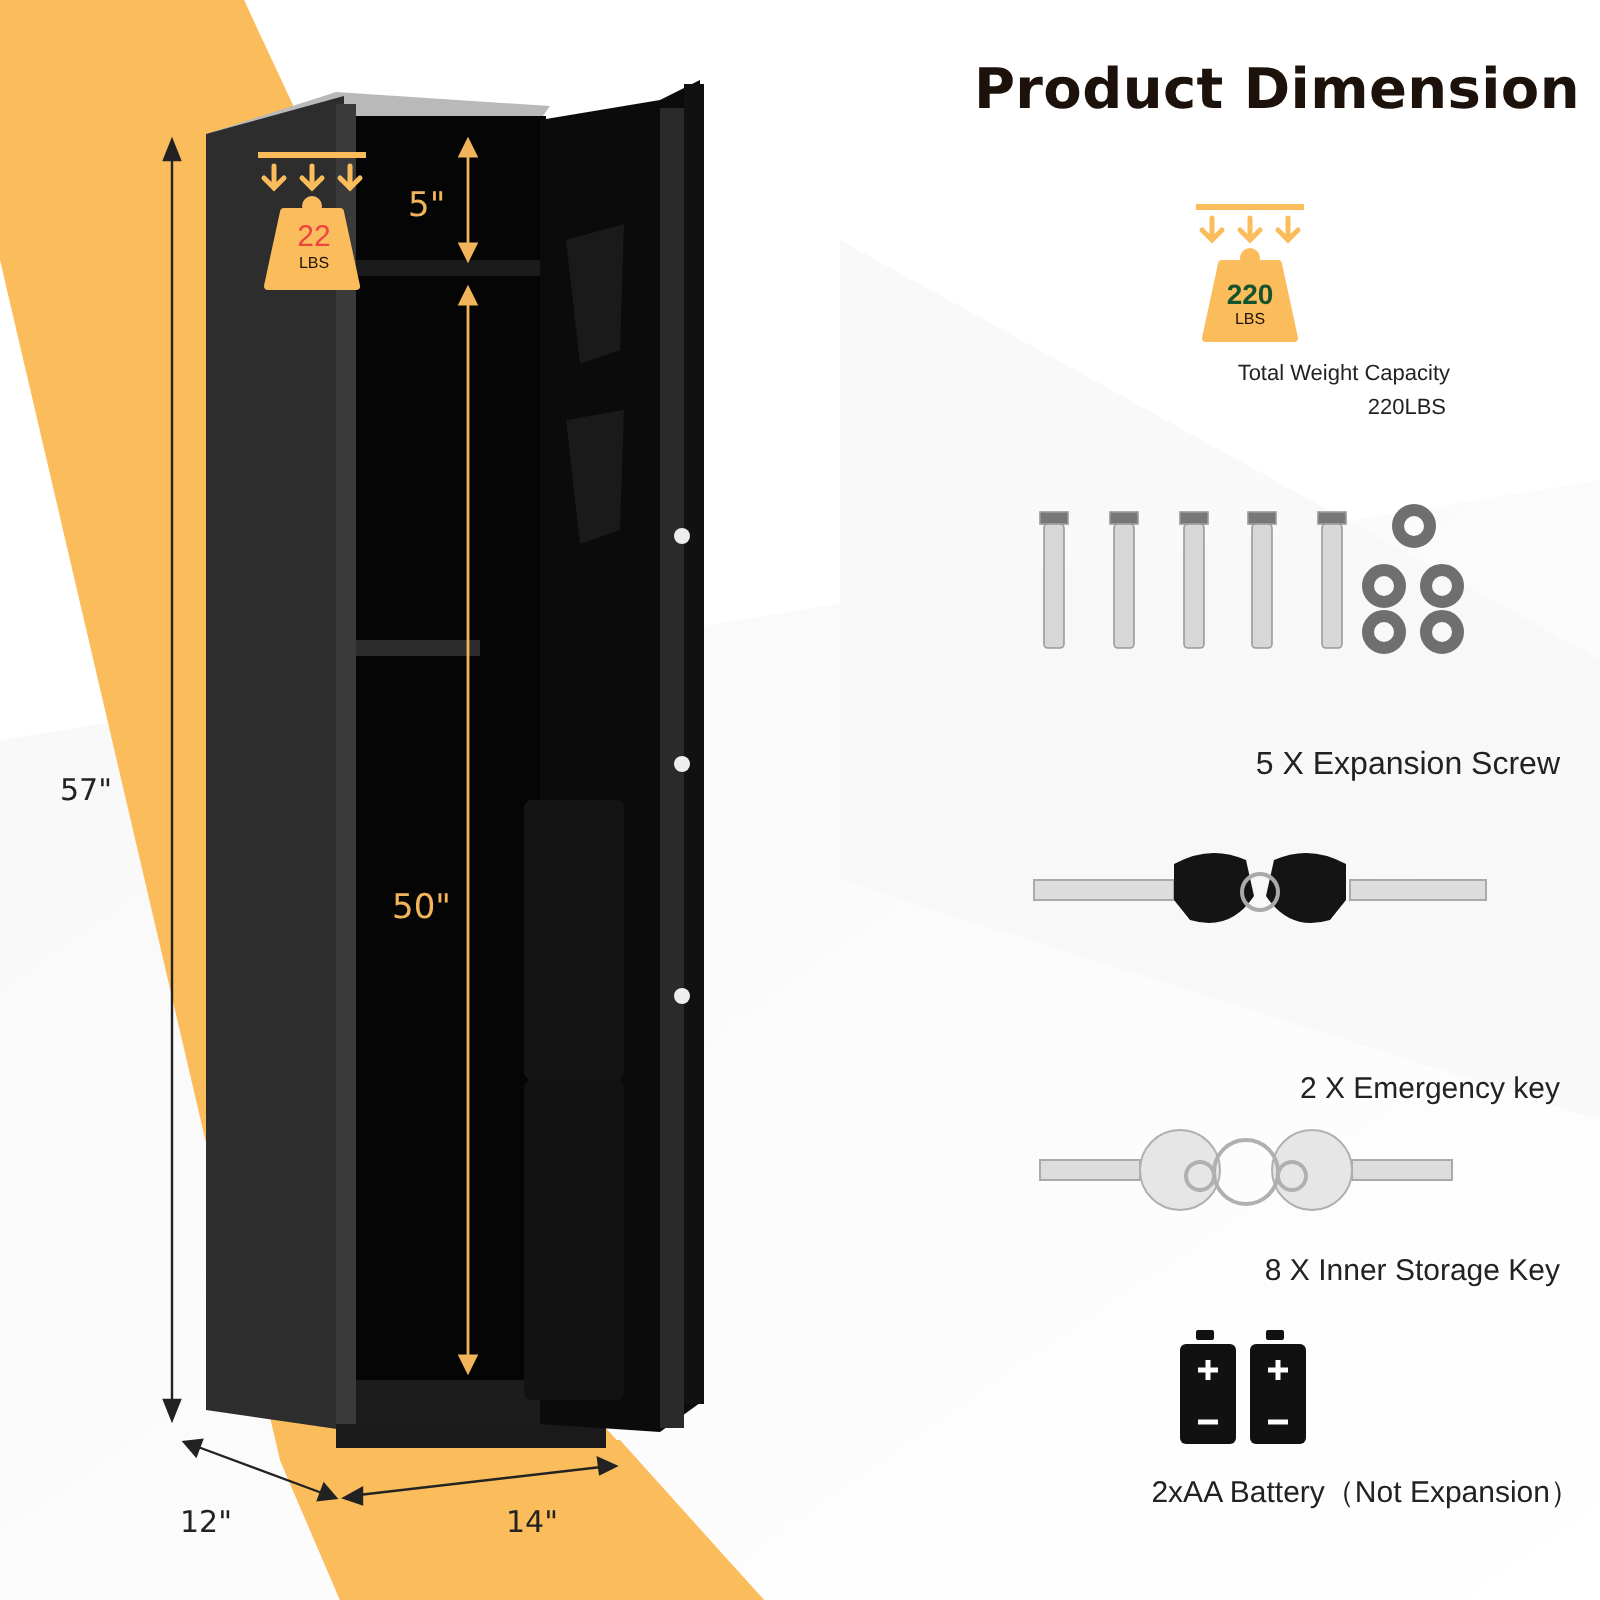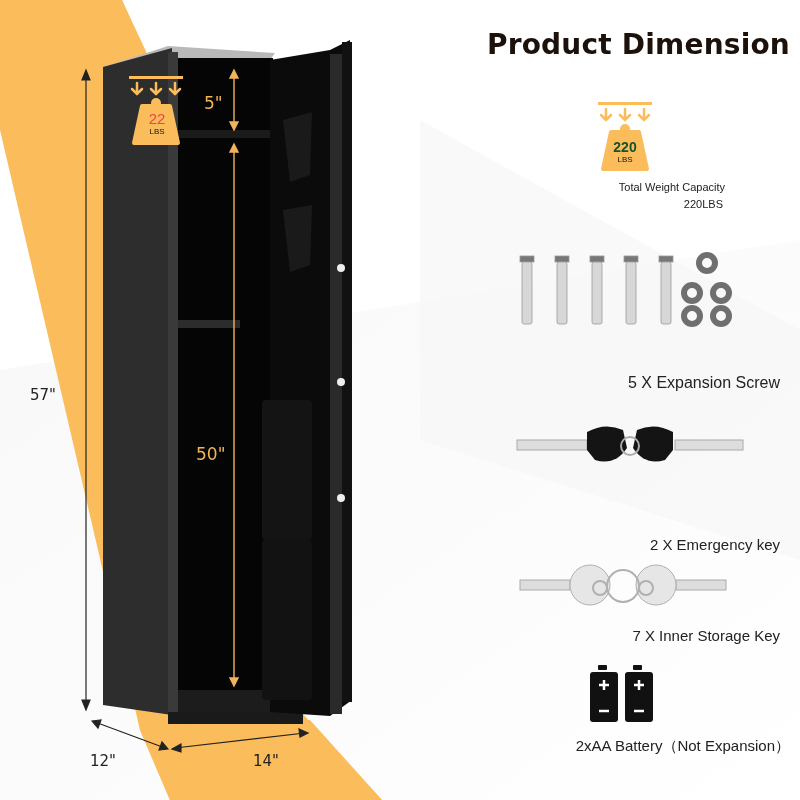--- a/index.html
+++ b/index.html
@@ -174,21 +174,21 @@
 
 <svg class="abs" style="left:518px;top:562px" width="210" height="50" viewBox="0 0 210 50">
   <rect x="2" y="18" width="50" height="10" fill="#ddd" stroke="#aaa"></rect>
   <rect x="158" y="18" width="50" height="10" fill="#ddd" stroke="#aaa"></rect>
   <circle cx="72" cy="23" r="20" fill="#e6e6e6" stroke="#b0b0b0"></circle>
   <circle cx="138" cy="23" r="20" fill="#e6e6e6" stroke="#b0b0b0"></circle>
   <circle cx="105" cy="24" r="16" fill="none" stroke="#b0b0b0" stroke-width="2"></circle>
   <circle cx="82" cy="26" r="7" fill="none" stroke="#b0b0b0" stroke-width="2"></circle>
   <circle cx="128" cy="26" r="7" fill="none" stroke="#b0b0b0" stroke-width="2"></circle>
 </svg>
-<div class="caption" style="left:500px;top:627px;width:280px;font-size:15px;">7 X Inner Storage Key</div>
+<div class="caption" style="left:500px;top:627px;width:280px;font-size:15px;">8 X Inner Storage Key</div>
 
 <svg class="abs" style="left:588px;top:665px" width="70" height="60" viewBox="0 0 70 60">
   <g fill="#111">
     <rect x="10" y="0" width="9" height="5" rx="1"></rect>
     <rect x="2" y="7" width="28" height="50" rx="3"></rect>
     <rect x="45" y="0" width="9" height="5" rx="1"></rect>
     <rect x="37" y="7" width="28" height="50" rx="3"></rect>
   </g>
   <g stroke="#fff" stroke-width="2.5">
     <path d="M11,20 H21 M16,15 V25"></path>

